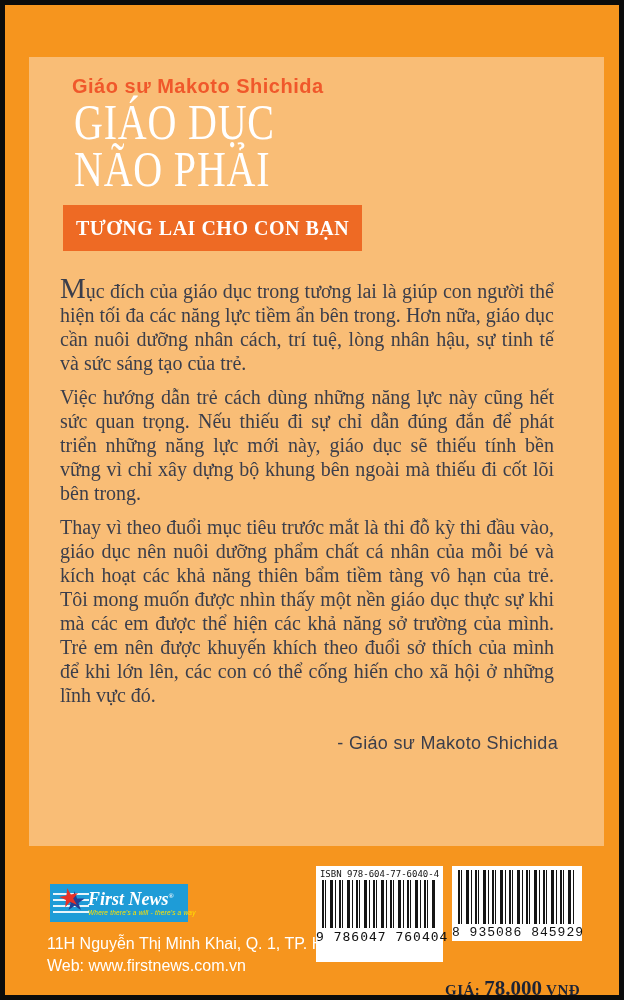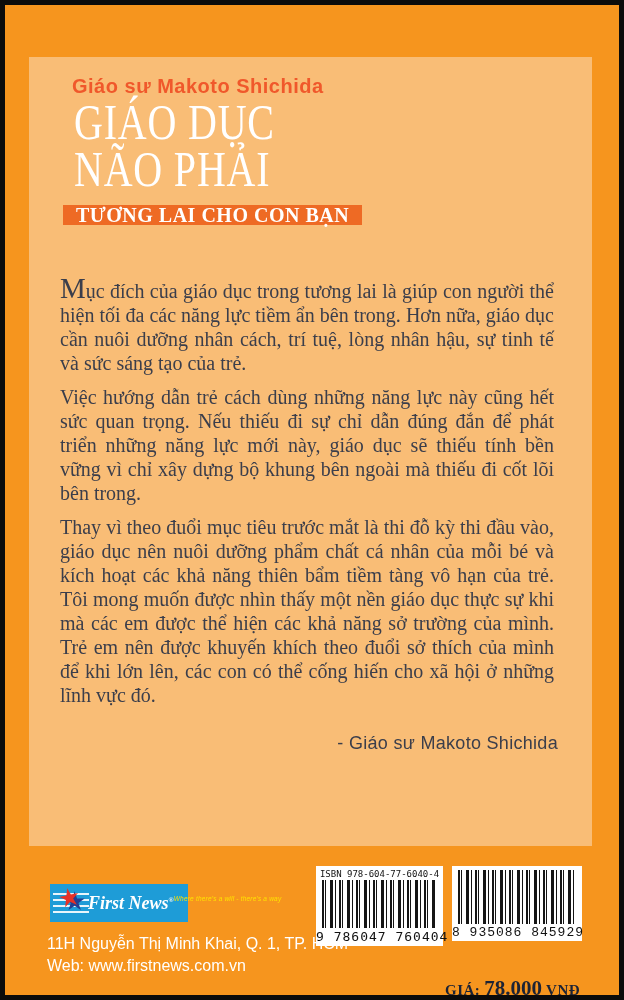--- a/index.html
+++ b/index.html
@@ -8,37 +8,38 @@
     width:624px;height:1000px;
     background:var(--outer-bg,#F6951E);
     box-shadow:inset 0 0 0 5px var(--border-black,#0B0B0B);
     overflow:hidden;
     font-family:"Liberation Serif", serif;
     margin:0 auto;
   }
   .panel{
     position:absolute;left:29px;top:57px;width:563px;height:789px;
     background:var(--panel-bg,#F9BD76);
+    padding-left:12px;
   }
   .author{
     position:absolute;left:43px;top:18px;
     font-family:"Liberation Sans", sans-serif;
     font-weight:bold;font-size:20px;letter-spacing:0.5px;
     color:var(--author-color,#F0582B);
     white-space:nowrap;
   }
   .title{
     position:absolute;left:45px;top:42px;
     color:#fff;font-size:50px;line-height:47px;font-weight:normal;
     letter-spacing:1px;white-space:nowrap;
     transform:scaleX(0.80);transform-origin:top left;
     margin:0;
   }
   .subtitle-box{
-    position:absolute;left:34px;top:148px;height:20px;
+    position:absolute;left:34px;top:148px;height:46px;
     display:inline-flex;align-items:center;
     padding:0 13px;
     background:var(--subtitle-bg,#EE6A24);
   }
   .subtitle-box span{
     color:#fff;font-size:20px;font-weight:bold;letter-spacing:0.5px;
     white-space:nowrap;
   }
   .body-text{
     position:absolute;left:31px;top:221px;width:498px;
@@ -59,42 +60,42 @@
     display:flex;align-items:center;
   }
   .logo-star{position:relative;width:40px;height:38px;flex:none;}
   .logo-stripes{
     position:absolute;left:3px;top:9px;width:36px;height:20px;
     background:repeating-linear-gradient(180deg,#fff 0 2px,transparent 2px 6px);
     opacity:.9;
   }
   .star-navy{position:absolute;left:13px;top:2px;font-size:26px;color:var(--star-navy,#233E92);}
   .star-red{position:absolute;left:8px;top:-1px;font-size:25px;color:var(--star-red,#E53127);transform:rotate(-12deg);}
-  .logo-text-wrap{display:flex;flex-direction:row;justify-content:center;line-height:1;margin-left:-2px;}
+  .logo-text-wrap{display:flex;flex-direction:column;justify-content:center;line-height:1;margin-left:-2px;}
   .logo-text{
     color:#fff;font-style:italic;font-weight:bold;font-size:18px;
     font-family:"Liberation Serif", serif;white-space:nowrap;
   }
   .logo-reg{font-size:7px;vertical-align:super;font-style:normal;}
   .logo-tagline{
     color:var(--tagline-yellow,#FFE200);font-size:6.5px;font-style:italic;
     font-family:"Liberation Sans", sans-serif;margin-top:2px;white-space:nowrap;
     letter-spacing:0.2px;
   }
   .address-block{
     position:absolute;left:47px;top:933px;
     color:var(--footer-text,#FFFFFF);
     font-family:"Liberation Sans", sans-serif;
     font-size:16px;line-height:22px;white-space:nowrap;
   }
   .barcode{
     position:absolute;background:#fff;text-align:center;
     font-family:"DejaVu Sans Mono", monospace;color:#111;
   }
-  .barcode-left{left:316px;top:866px;width:127px;height:80px;}
+  .barcode-left{left:316px;top:866px;width:127px;height:96px;}
   .barcode-right{left:452px;top:866px;width:130px;height:75px;font-family:Liberation Mono, monospace;}
   .isbn-label{font-size:9px;letter-spacing:0;margin-top:3px;white-space:nowrap;}
   .bars{
     margin:1px 6px 0 6px;height:48px;
     background:repeating-linear-gradient(90deg,
       #151515 0 2px,#fff 2px 3px,#151515 3px 4px,#fff 4px 8px,
       #151515 8px 11px,#fff 11px 13px,#151515 13px 14px,#fff 14px 17px);
   }
   .bars-tall{height:54px;margin-top:4px;}
   .digits{font-size:13px;letter-spacing:1px;margin-top:1px;white-space:nowrap;}

